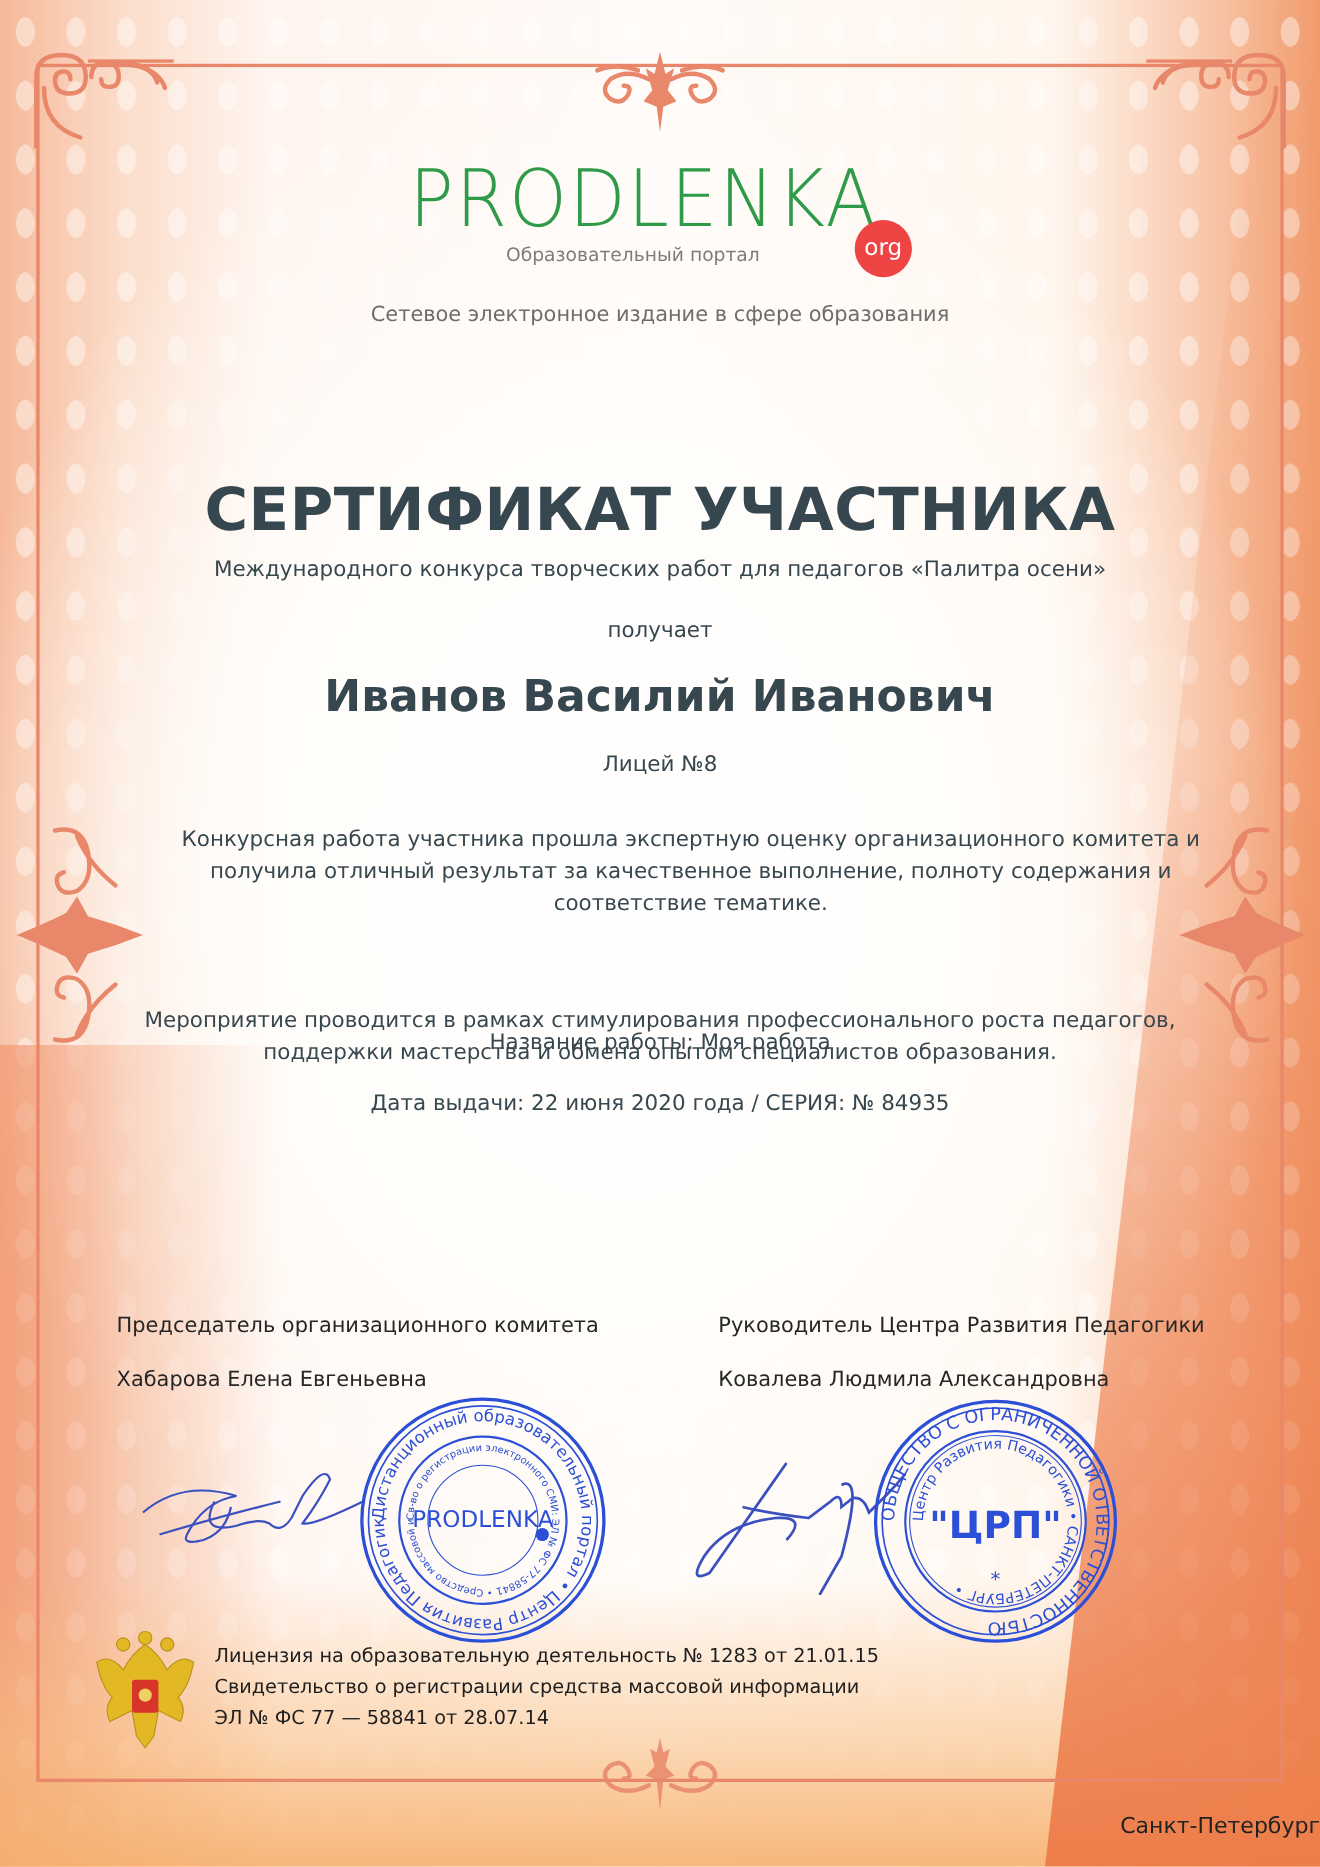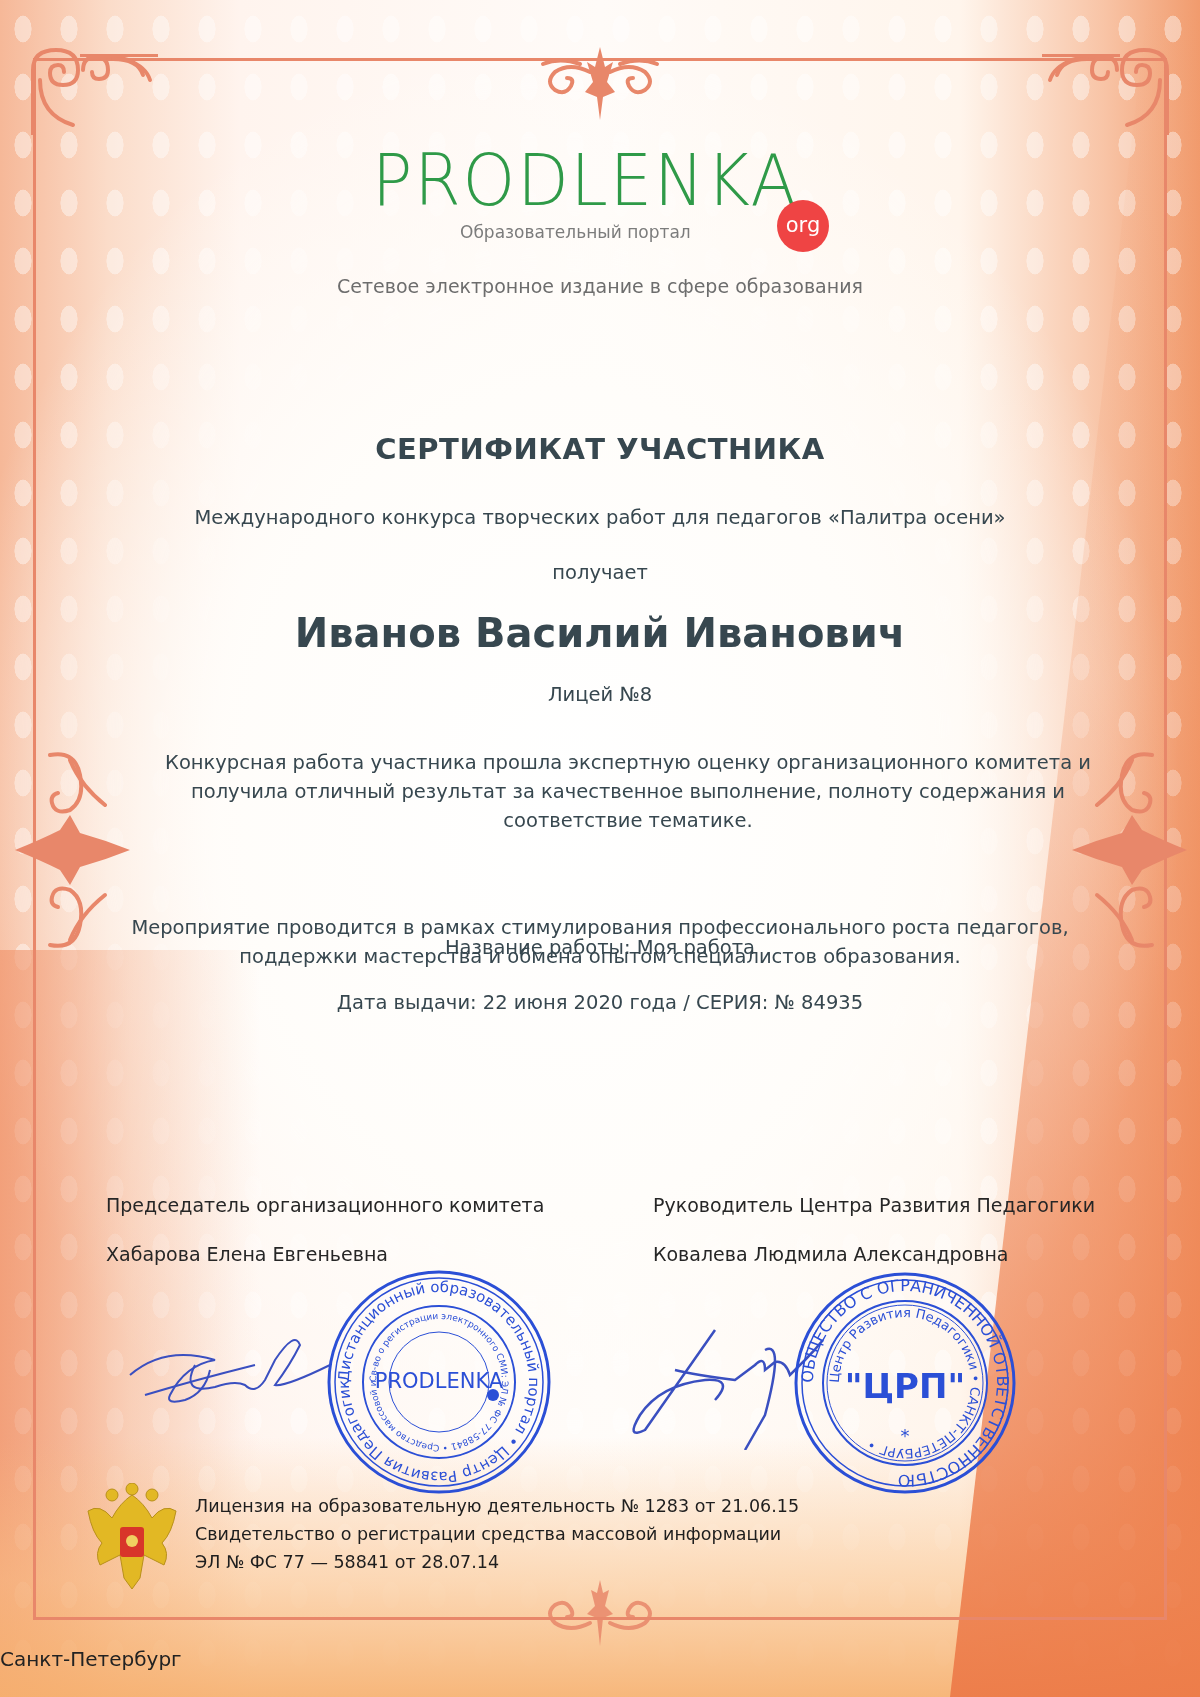--- a/index.html
+++ b/index.html
@@ -22,32 +22,32 @@
     background:linear-gradient(90deg, rgba(241,150,110,.7) 0%, rgba(244,175,140,.35) 50%, rgba(255,240,230,0) 100%);}
   .frame{position:absolute;left:33px;top:58px;width:1134px;height:1562px;border:3px solid #e8876a;box-sizing:border-box;}
   .orn{position:absolute;}
   .content{position:absolute;left:0;top:0;width:1200px;height:1313px;}
   .logo{position:absolute;left:372px;top:140px;width:460px;height:110px;}
   .logo-word{position:absolute;left:0;top:0;font-family:"DejaVu Sans",sans-serif;font-weight:300;color:#2f9a48;font-size:72px;letter-spacing:2px;line-height:80px;transform:scaleX(0.93);transform-origin:left top;}
   .logo-sub{position:absolute;left:88px;top:82px;font-size:17px;color:#7c7c7c;}
   .logo-org{position:absolute;left:405px;top:60px;width:52px;height:52px;border-radius:50%;background:#ef4444;color:#fff;font-size:21px;text-align:center;line-height:50px;}
   .tagline{position:absolute;left:0;width:1200px;top:275px;text-align:center;font-size:19px;color:#6d6d6d;}
   .center-text{position:absolute;left:0;width:1200px;text-align:center;color:#37474f;}
-  .title{top:432px;font-size:29px;font-weight:bold;color:#37474f;letter-spacing:.5px;}
+  .title{top:432px;font-size:54px;font-weight:bold;color:#37474f;letter-spacing:.5px;}
   .subtitle{top:506px;font-size:19.5px;}
   .receives{top:561px;font-size:19.5px;}
   .name{top:610px;font-size:40px;font-weight:bold;}
   .school{top:683px;font-size:19.5px;}
   .para1{top:748px;font-size:19.5px;line-height:29px;padding:0 106px;box-sizing:border-box;margin-left:28px;}
   .para2{top:882px;font-size:19.5px;line-height:29px;padding:0 100px;box-sizing:border-box;margin-top:31px;}
   .work{top:936px;font-size:19.5px;}
   .issue{top:991px;font-size:19.5px;}
   .sig-label{position:absolute;font-size:19px;color:#262626;}
   .license{position:absolute;left:195px;top:1492px;font-size:17.5px;color:#1e1e1e;line-height:28px;}
-  .city{position:absolute;left:0;width:1200px;top:1647px;text-align:left;font-size:20px;color:#222;}
+  .city{position:absolute;left:0;width:1200px;top:1647px;text-align:right;font-size:20px;color:#222;}
   .stamp{position:absolute;border-radius:50%;}
 </style>
 </head>
 <body>
 
 <div class="bg"></div>
 <div class="dots"></div>
 <div class="swoosh-left"></div>
 <div class="swoosh-bottom"></div>
 <div class="swoosh-br"></div>
@@ -192,19 +192,19 @@
       <path d="M50 12 Q38 20 30 35 Q18 20 6 28 Q10 50 20 60 Q12 70 18 82 Q30 76 38 72 L42 95 L50 106 L58 95 L62 72 Q70 76 82 82 Q88 70 80 60 Q90 50 94 28 Q82 20 70 35 Q62 20 50 12 Z"></path>
       <circle cx="30" cy="12" r="6"></circle>
         <circle cx="70" cy="12" r="6"></circle>
         <circle cx="50" cy="6" r="6"></circle>
     </g>
     <rect x="38" y="44" width="24" height="30" rx="3" fill="#d8352a"></rect>
     <circle cx="50" cy="58" r="6" fill="#f0d060"></circle>
   </svg>
 
   <div class="license">
-    <div>Лицензия на образовательную деятельность № 1283 от 21.06.15</div>
+    <div>Лицензия на образовательную деятельность № 1283 от 21.01.15</div>
     <div>Свидетельство о регистрации средства массовой информации</div>
     <div>ЭЛ № ФС 77 — 58841 от 28.07.14</div>
   </div>
 
   <div class="city">Санкт-Петербург</div>
 </div>
 
 </body></html>

